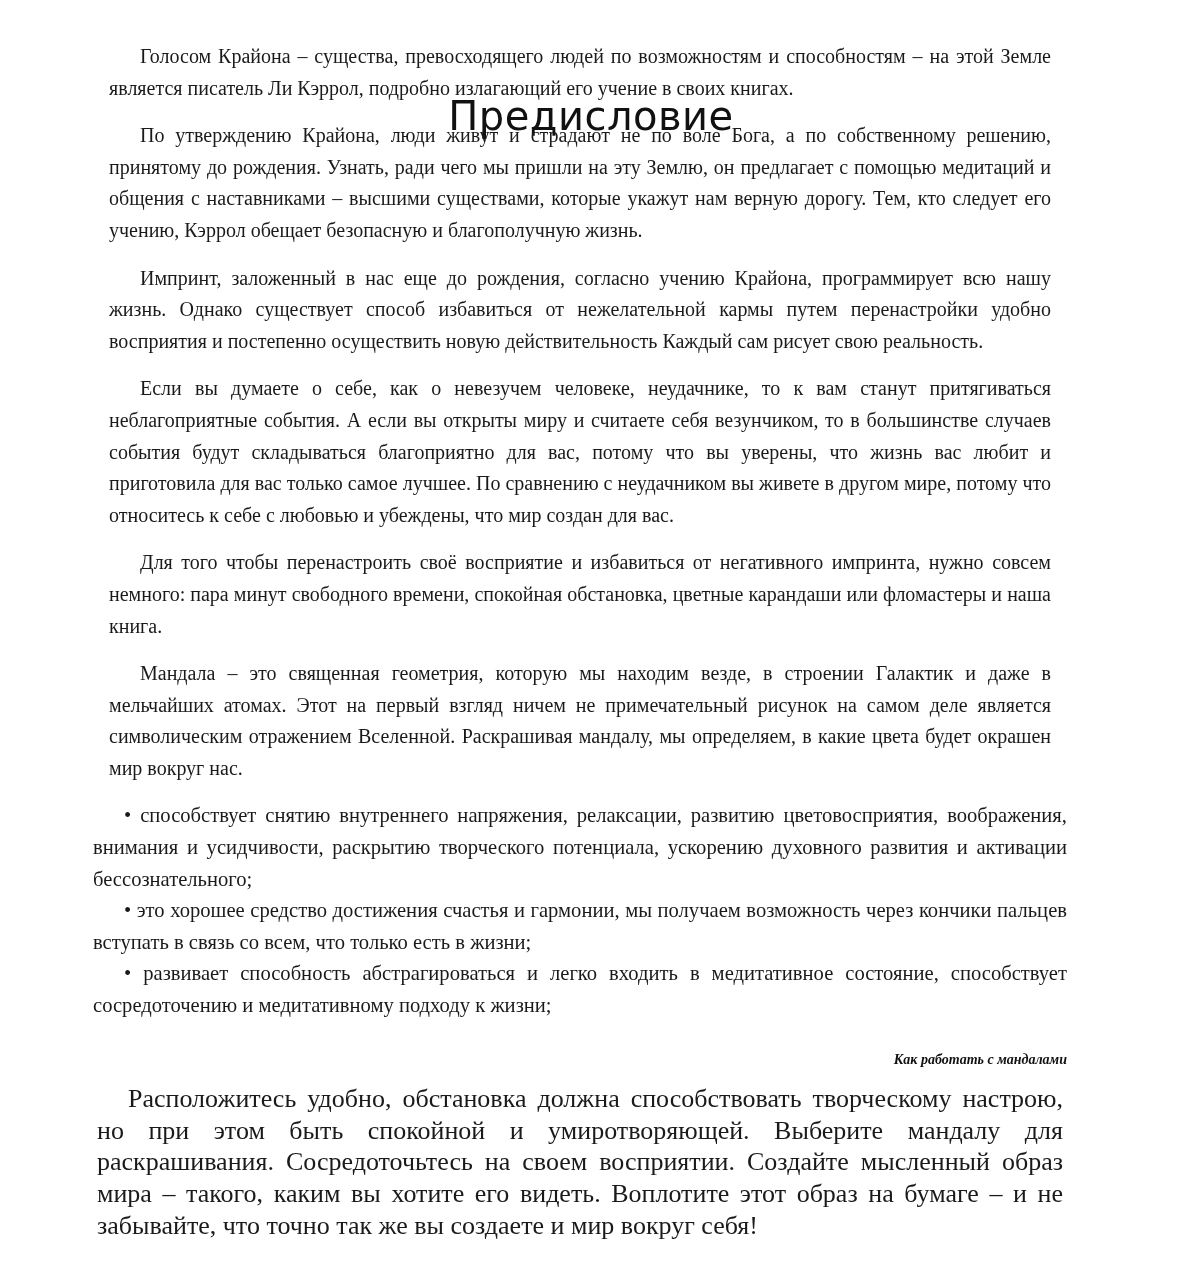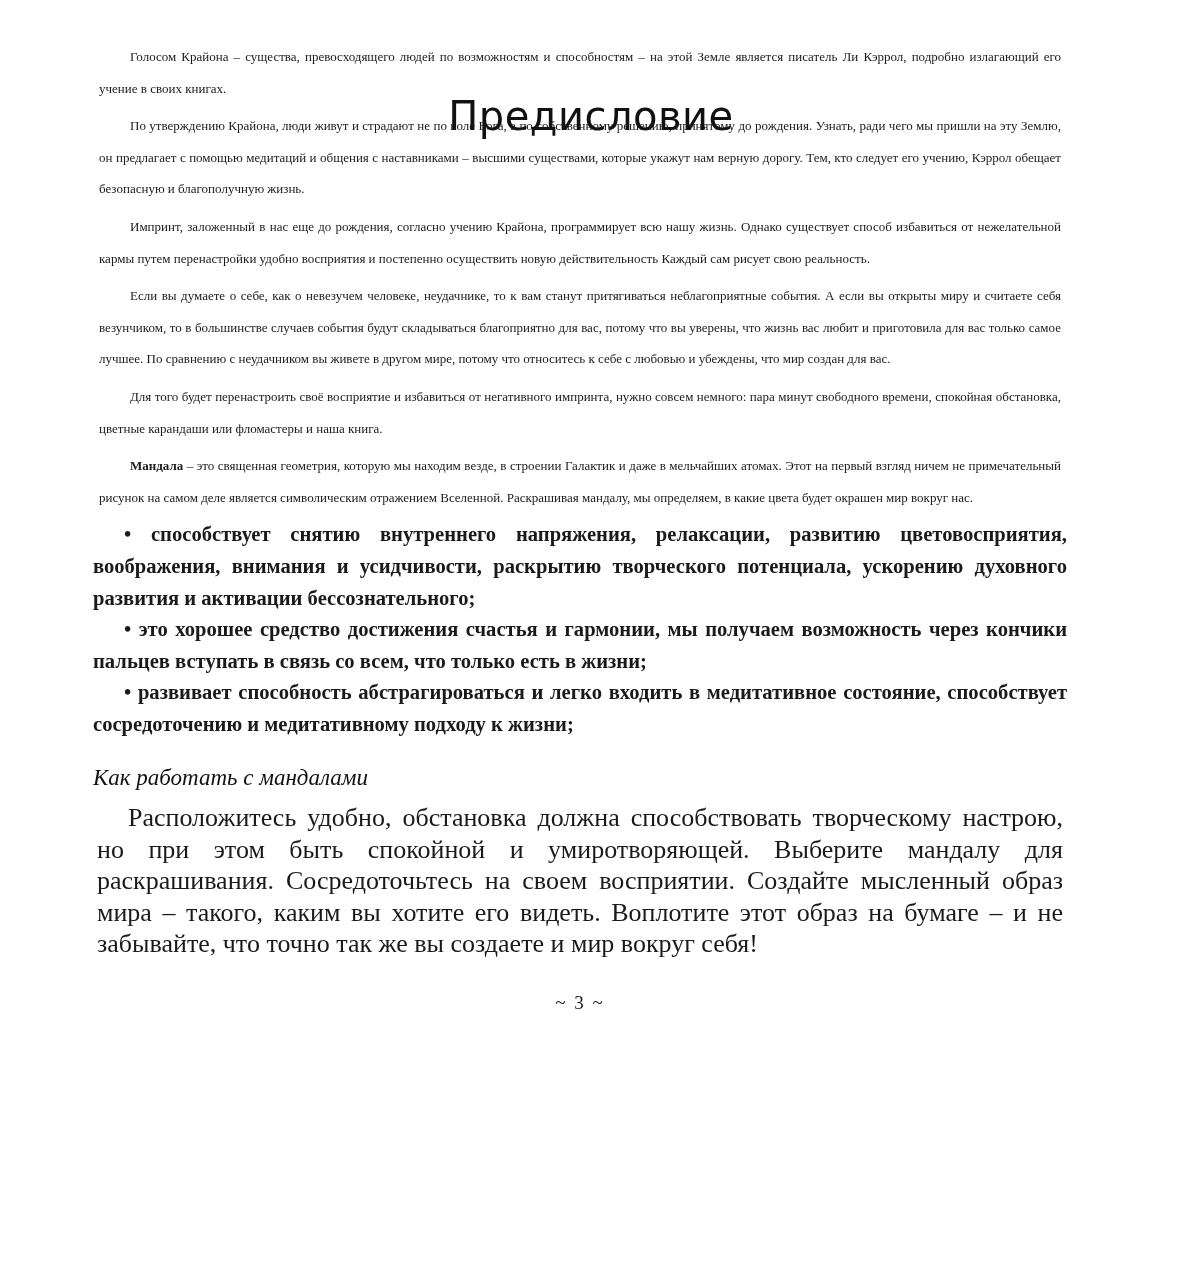--- a/index.html
+++ b/index.html
@@ -32,49 +32,48 @@
     letter-spacing: 0.5px;
     margin: 0;
     padding-top: 93px;
     padding-bottom: 0;
     color: #111111;
   }
   .body-block {
     margin-top: 41px;
   }
   p.para {
-    margin: 6px;
+    margin: 16px;
     text-align: justify;
     text-justify: inter-word;
-    font-size: 13px;
+    font-size: 20px;
     line-height: 31.6px;
     text-indent: 31px;
     hyphens: manual;
     color: #1a1a1a;
   }
   p.bullet {
     margin: 0;
     text-align: justify;
     font-size: 20.6px;
     line-height: 31.6px;
     text-indent: 31px;
     color: #1a1a1a;
-    font-weight: bold;
   }
   .strong {
-    font-weight: bold;
+    font-weight: normal;
   }
   .subheading {
     margin: 0;
     padding-top: 22px;
     padding-bottom: 4px;
-    text-align: left;
-    font-size: 23px;
+    text-align: right;
+    font-size: 14px;
     line-height: 31.6px;
-    font-weight: normal;
+    font-weight: bold;
     font-style: italic;
     color: #111111;
   }
   p.italic-para {
     margin: 4px;
     text-align: justify;
     font-size: 26px;
     line-height: 31.6px;
     text-indent: 31px;
     color: #1a1a1a;
@@ -103,21 +102,21 @@
     <div class="body-block">
 
       <p class="para">Голосом Крайона – существа, превосходящего людей по возможностям и способностям – на этой Земле является писатель Ли Кэррол, подробно излагающий его учение в своих книгах.</p>
 
       <p class="para">По утверждению Крайона, люди живут и страдают не по воле Бога, а по собственному решению, принятому до рождения. Узнать, ради чего мы пришли на эту Землю, он предлагает с помощью медитаций и общения с наставниками – высшими существами, которые укажут нам верную дорогу. Тем, кто следует его учению, Кэррол обещает безопасную и благополучную жизнь.</p>
 
       <p class="para">Импринт, заложенный в нас еще до рождения, согласно учению Крайона, программирует всю нашу жизнь. Однако существует способ избавиться от нежелательной кармы путем перенастройки удобно восприятия и постепенно осуществить новую действительность Каждый сам рисует свою реальность.</p>
 
       <p class="para">Если вы думаете о себе, как о невезучем человеке, неудачнике, то к вам станут притягиваться неблагоприятные события. А если вы открыты миру и считаете себя везунчиком, то в большинстве случаев события будут складываться благоприятно для вас, потому что вы уверены, что жизнь вас любит и приготовила для вас только самое лучшее. По сравнению с неудачником вы живете в другом мире, потому что относитесь к себе с любовью и убеждены, что мир создан для вас.</p>
 
-      <p class="para">Для того будет перенастроить своё восприятие и избавиться от негативного импринта, нужно совсем немного: пара минут свободного времени, спокойная обстановка, цветные карандаши или фломастеры и наша книга.</p>
+      <p class="para">Для того чтобы перенастроить своё восприятие и избавиться от негативного импринта, нужно совсем немного: пара минут свободного времени, спокойная обстановка, цветные карандаши или фломастеры и наша книга.</p>
 
       <p class="para"><span class="strong">Мандала</span><span> – это священная геометрия, которую мы находим везде, в строении Галактик и даже в мельчайших атомах.  Этот на первый взгляд ничем не примечательный рисунок на самом деле является символическим отражением Вселенной. Раскрашивая мандалу, мы определяем, в какие цвета будет окрашен мир вокруг нас.</span></p>
 
 
       <p class="bullet"><span class="nobreak">•</span>&nbsp;<span>способствует снятию внутреннего напряжения, релаксации, развитию цветовосприятия, воображения, внимания и усидчивости, раскрытию творческого потенциала, ускорению духовного развития и активации бессознательного;</span></p>
 
       <p class="bullet"><span class="nobreak">•</span>&nbsp;<span>это хорошее средство достижения счастья и гармонии, мы получаем возможность через кончики пальцев вступать в связь со всем, что только есть в жизни;</span></p>
 
       <p class="bullet"><span class="nobreak">•</span>&nbsp;<span>развивает способность абстрагироваться и легко входить в медитативное состояние, способствует сосредоточению и медитативному подходу к жизни;</span></p>
 

